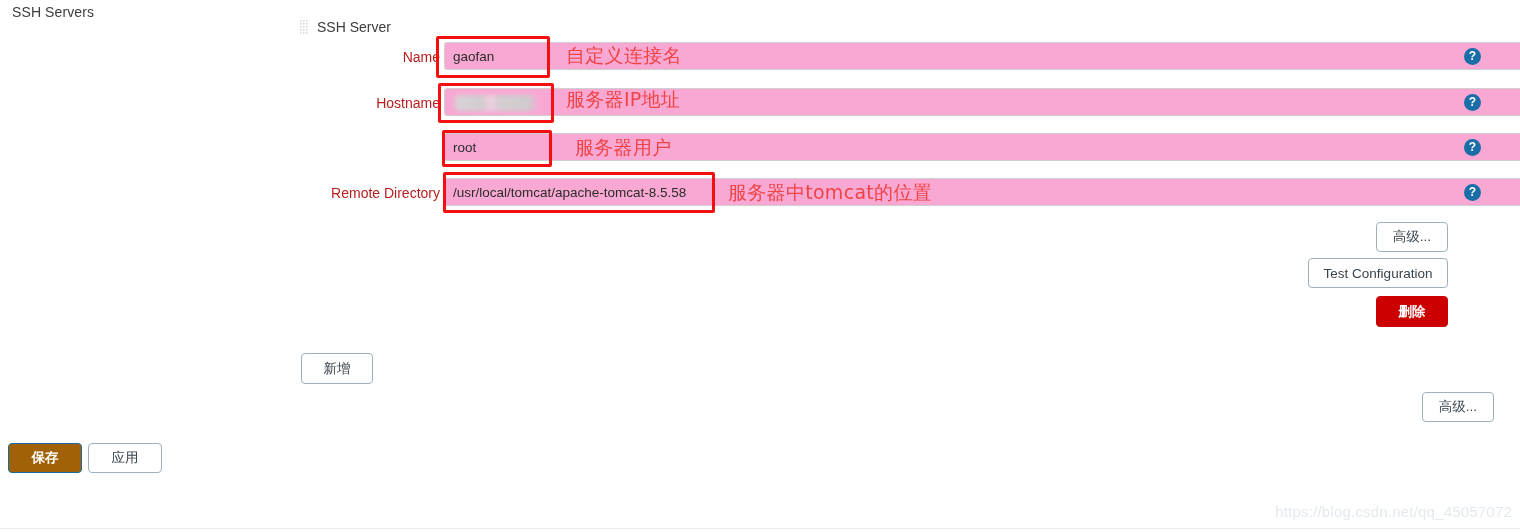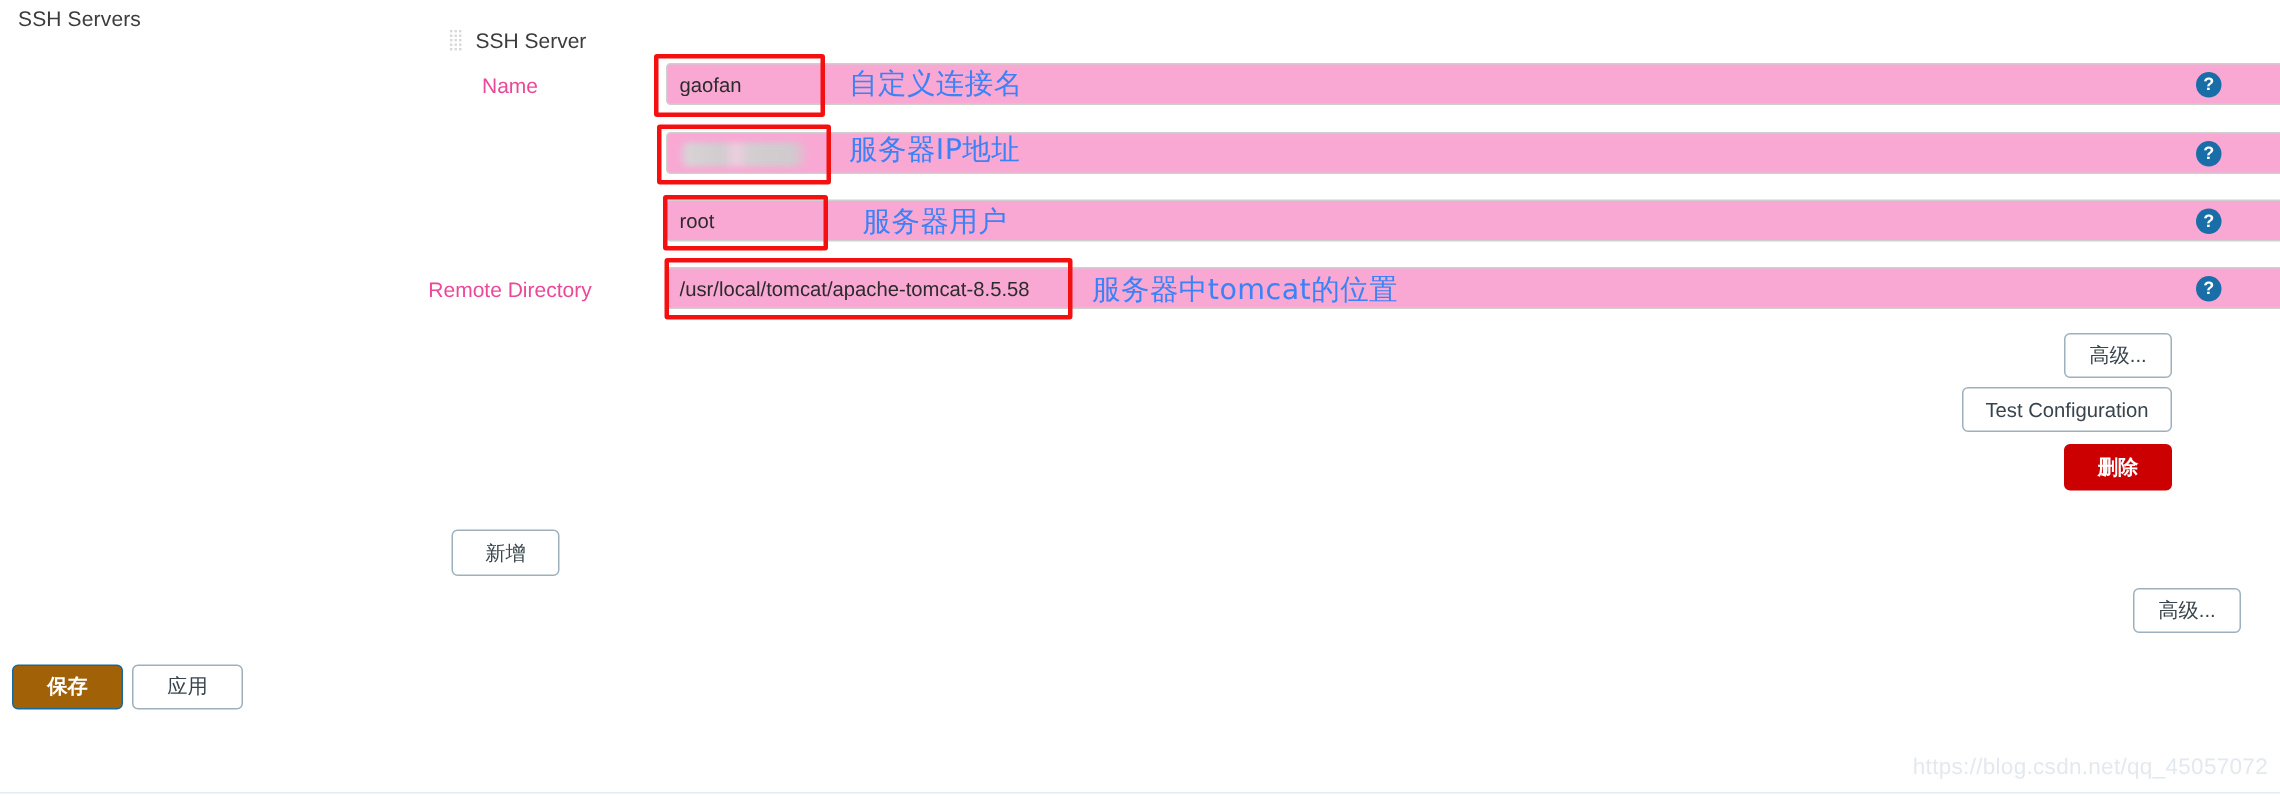--- a/index.html
+++ b/index.html
@@ -60,23 +60,23 @@
   .field-row {
     position: absolute;
     left: 0;
     width: 1520px;
     height: 30px;
   }
   .field-label {
     position: absolute;
     left: 240px;
     width: 200px;
-    text-align: center;
+    text-align: right;
     font-size: 14px;
-    color: #ec4899;
+    color: #b91c1c;
     line-height: 30px;
     white-space: nowrap;
   }
   .field-input {
     position: absolute;
     left: 444px;
     width: 1108px;
     height: 28px;
     box-sizing: border-box;
     border: 1px solid #cfcfcf;
@@ -131,21 +131,21 @@
   
   .hl-box {
     position: absolute;
     border: 3px solid #f41010;
     border-radius: 2px;
     box-sizing: border-box;
     pointer-events: none;
   }
   .annot {
     position: absolute;
-    color: #3b82f6;
+    color: #ef4444;
     font-size: 19px;
     font-family: "DejaVu Sans", "Liberation Sans", sans-serif;
     white-space: nowrap;
     letter-spacing: .3px;
   }
 
   
   .btn {
     position: absolute;
     box-sizing: border-box;
@@ -234,20 +234,21 @@
 
   <div class="form-area">
 
     <div class="field-row" style="top:42px;">
       <span class="field-label">Name</span>
       <input class="field-input" type="text" value="gaofan" style="">
       <span class="help-icon">?</span>
     </div>
 
     <div class="field-row" style="top:88px;">
+      <span class="field-label">Hostname</span>
       <input class="field-input" type="text" value="" style="">
       <span class="redacted"></span>
       <span class="help-icon">?</span>
     </div>
 
     <div class="field-row" style="top:133px;">
       <input class="field-input" type="text" value="root" style="">
       <span class="help-icon">?</span>
     </div>
 

